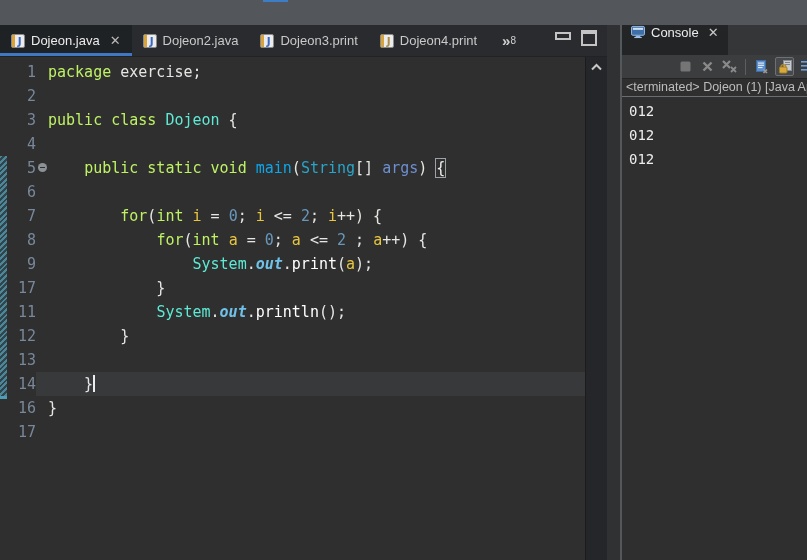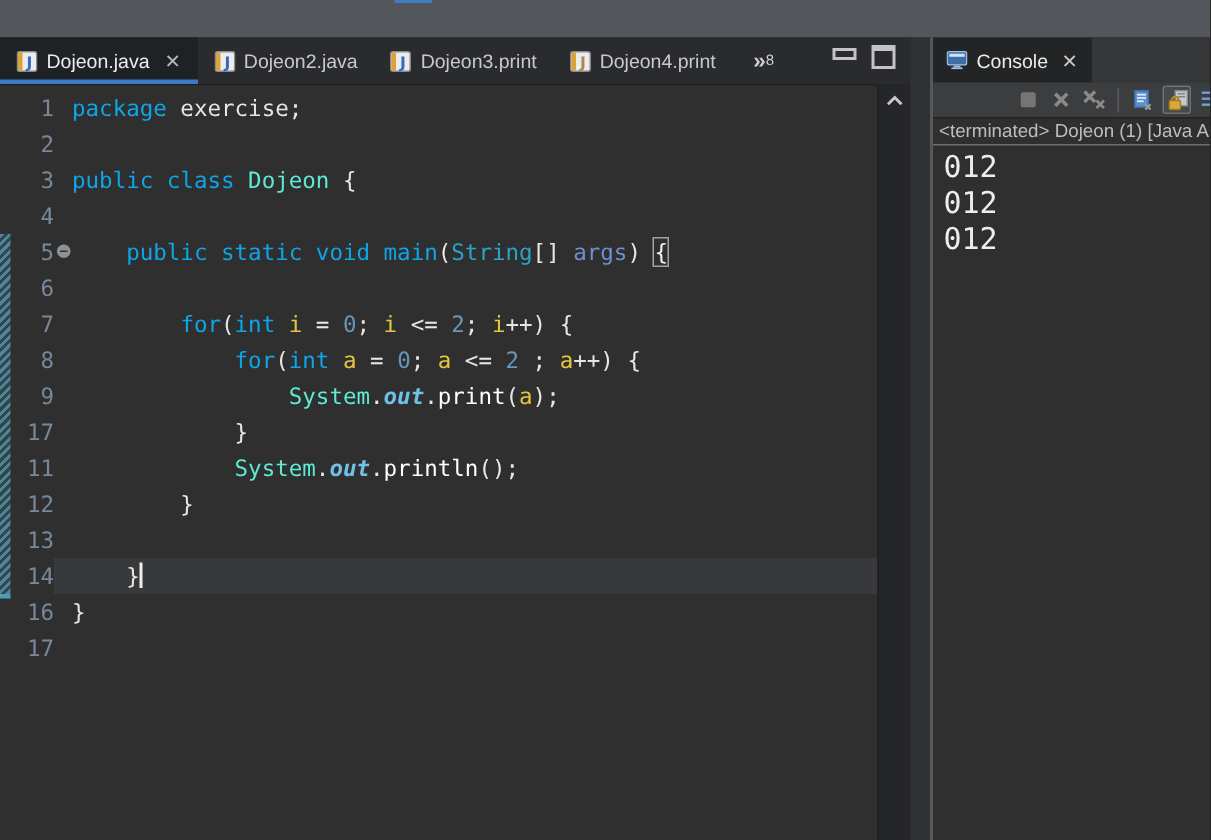--- a/index.html
+++ b/index.html
@@ -30,43 +30,43 @@
   .fold-dot::after{content:"";position:absolute;left:2px;top:4px;width:5px;height:1px;background:#2F2F2F;}
   .codecol{flex:1;color:#E6E6E4;}
   .line.current .fold,.line.current .codecol{background:#37393B;}
   .caret{display:inline-block;width:2px;height:17px;background:#EDEDED;vertical-align:-3px;}
   .diff-bar{position:absolute;left:0;top:99px;width:7px;height:240px;
             background:repeating-linear-gradient(135deg,#4D8699 0 2px,#31454D 2px 4px);
             border-bottom:3px solid #4D9DB5;}
   .vscroll{position:absolute;right:0;top:0;bottom:0;width:21px;background:#25262A;border-left:1px solid #1C1C1C;}
   .vscroll svg{display:block;margin:6px auto 0 auto;}
   
-  .tk-kw{color:#0ea5e9}.tk-pl{color:#E6E6E4}.tk-cls{color:#5eead4}.tk-fn{color:#0ea5e9}
+  .tk-kw{color:#bef264}.tk-pl{color:#E6E6E4}.tk-cls{color:#5eead4}.tk-fn{color:#0ea5e9}
   .tk-mth{color:#ffffff}.tk-var{color:#E7C63E}.tk-num{color:#6897BB}.tk-typ{color:#2AA5C9}
   .tk-arg{color:#6E8FD1}.tk-fld{color:#70C1E8;font-style:italic;font-weight:bold}
   .tk-bm{color:#EFEFEF;outline:1px solid #9DA2A6;}
   
   .sash{width:13px;background:#2F3133;border-right:2px solid #54585B;cursor:col-resize;}
   
   .console-pane{flex:1;display:flex;flex-direction:column;background:#2F2F2F;overflow:hidden;}
   .console-tabbar{height:30px;background:#343638;display:flex;align-items:stretch;}
-  .console-tab{display:flex;align-items:center;gap:6px;background:#222426;padding:14px 9px;
+  .console-tab{display:flex;gap:6px;background:#222426;padding:0 9px;
                font-size:13px;color:#ECECEC;cursor:pointer;}
   .console-tab .close{color:#C9C9C9;font-size:13px;margin-left:3px;}
   .console-toolbar{height:23px;background:#3B3D3F;display:flex;align-items:center;justify-content:flex-end;
                    gap:5px;padding-right:0;overflow:hidden;}
   .cicon{width:17px;height:17px;display:flex;align-items:center;justify-content:center;flex:none;}
   .cicon.pressed{background:#47494C;border:1px solid #6E7174;border-radius:2px;}
   .cicon.clipped{margin-right:-9px;}
   .cdivider{width:1px;height:16px;background:#5E5E5E;flex:none;margin:0 2px;}
   .console-status{height:17px;background:#2F2F2F;color:#BDBDBD;font-size:12.5px;line-height:17px;
                   padding-left:4px;white-space:nowrap;overflow:hidden;
                   border-top:1px solid #242424;border-bottom:1px solid #6B6E71;}
   .console-output{flex:1;padding:2px 0 0 7px;font-family:"DejaVu Sans Mono",monospace;
-                  font-size:20px;line-height:24px;color:#EDEDED;}
+                  font-size:14px;line-height:24px;color:#EDEDED;}
   
   .jicon{width:14px;height:14px;flex:none;}
 </style>
 </head>
 <body>
 
 <div class="app">
   <div class="top-strip">
     <div class="top-accent"></div>
   </div>

